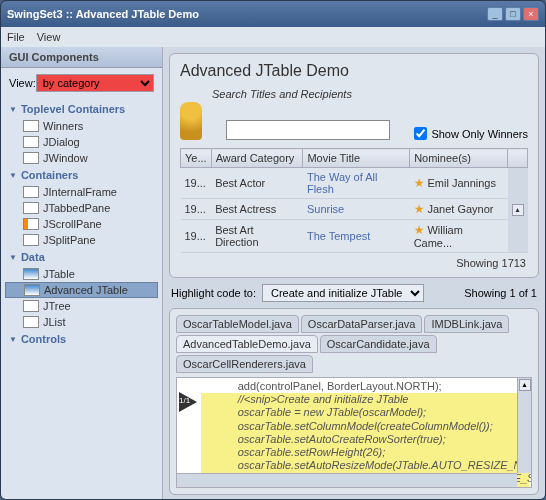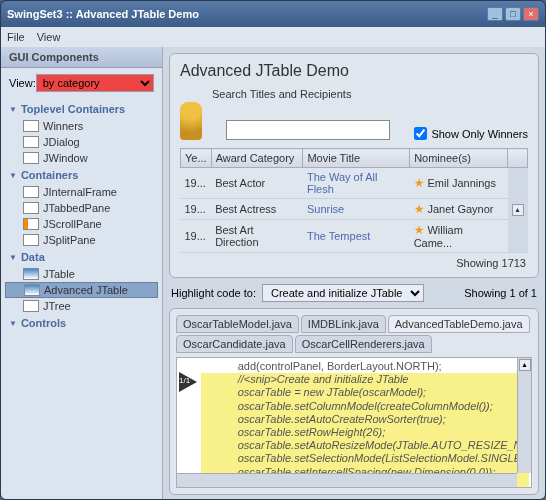--- a/index.html
+++ b/index.html
@@ -19,21 +19,21 @@
 .tree-cat { padding: 3px 8px; color: #4a6aa0; font-weight: bold; display: flex; align-items: center; gap: 4px; }
 .tree-cat .tri { font-size: 8px; color: #4a6aa0; }
 .tree-item { padding: 2px 6px 2px 22px; display: flex; align-items: center; gap: 4px; color: #333; }
 .tree-item.sel { background: #88a4c8; border: 1px solid #6a80a0; margin: 0 4px; padding: 1px 2px 1px 18px; }
 .ico { width: 16px; height: 12px; border: 1px solid #888; background: #fff; display: inline-block; }
 .ico.o { background: linear-gradient(90deg,#f80 4px,#fff 4px); }
 .ico.b { background: linear-gradient(#48c,#fff); }
 .main { flex: 1; background: #d0d8e4; display: flex; flex-direction: column; padding: 6px; gap: 6px; }
 .panel { background: #e0e6ee; border: 1px solid #aab; border-radius: 6px; padding: 8px 10px; }
 .demo-title { font-size: 16px; color: #333; margin-bottom: 8px; }
-.search-lbl { display: block; margin: 0 0 2px 32px; color: #333; }
+.search-lbl { display: block; margin: 0 0 2px 32px; color: #333; font-style: italic; }
 .search-row { display: flex; align-items: flex-end; gap: 24px; margin-bottom: 8px; }
 .oscar { width: 22px; height: 38px; background: radial-gradient(circle at 50% 20%, #f0c040 30%, #c89020 70%); border-radius: 8px 8px 4px 4px; }
 .search-in { flex: 1; height: 20px; border: 1px solid #888; background: #fff; padding: 0 4px; }
 .chk { display: flex; align-items: center; gap: 4px; }
 .chk input { width: 13px; height: 13px; }
 table { width: 100%; border-collapse: collapse; }
 th { background: linear-gradient(#e8ecf4,#d0d8e4); border: 1px solid #aab; padding: 3px 4px; text-align: left; font-weight: normal; color: #333; margin-left: 24px; }
 td { border-bottom: 1px solid #c8d0dc; padding: 3px 4px; color: #333; }
 td.lnk { color: #4a6ab0; }
 .star { color: #e8a020; font-size: 12px; }
@@ -122,20 +122,24 @@
           <span class="ico b"></span>
           <span>JTable</span>
         </div>
       <div class="tree-item sel">
           <span class="ico b"></span>
           <span>Advanced JTable</span>
         </div>
       <div class="tree-item">
           <span class="ico"></span>
           <span>JTree</span>
+        </div>
+      <div class="tree-item">
+          <span class="ico"></span>
+          <span>JList</span>
         </div>
       <div class="tree-cat">
           <span class="tri">▼</span>
           <span>Controls</span>
         </div>
     </div>
   </div>
 
   <div class="main">
     <div class="panel">
@@ -189,20 +193,21 @@
     <div class="hl-row">
       <span>Highlight code to:</span>
       <select><option>Create and initialize JTable</option></select>
       <span style="flex:1"></span>
       <span>Showing 1 of 1</span>
     </div>
 
     <div class="code-panel">
       <div class="tabs">
         <div class="tab">OscarTableModel.java</div>
+        <div class="tab">OscarDataParser.java</div>
         <div class="tab">IMDBLink.java</div>
         <div class="tab act">AdvancedTableDemo.java</div>
         <div class="tab">OscarCandidate.java</div>
         <div class="tab">OscarCellRenderers.java</div>
       </div>
       <div class="code-area">
         <span class="arrow-lbl">1/1</span>
         <div class="arrow"></div>
         <pre><span>            add(controlPanel, BorderLayout.NORTH);</span>
 <span class="hl">            //&lt;snip&gt;Create and initialize JTable

